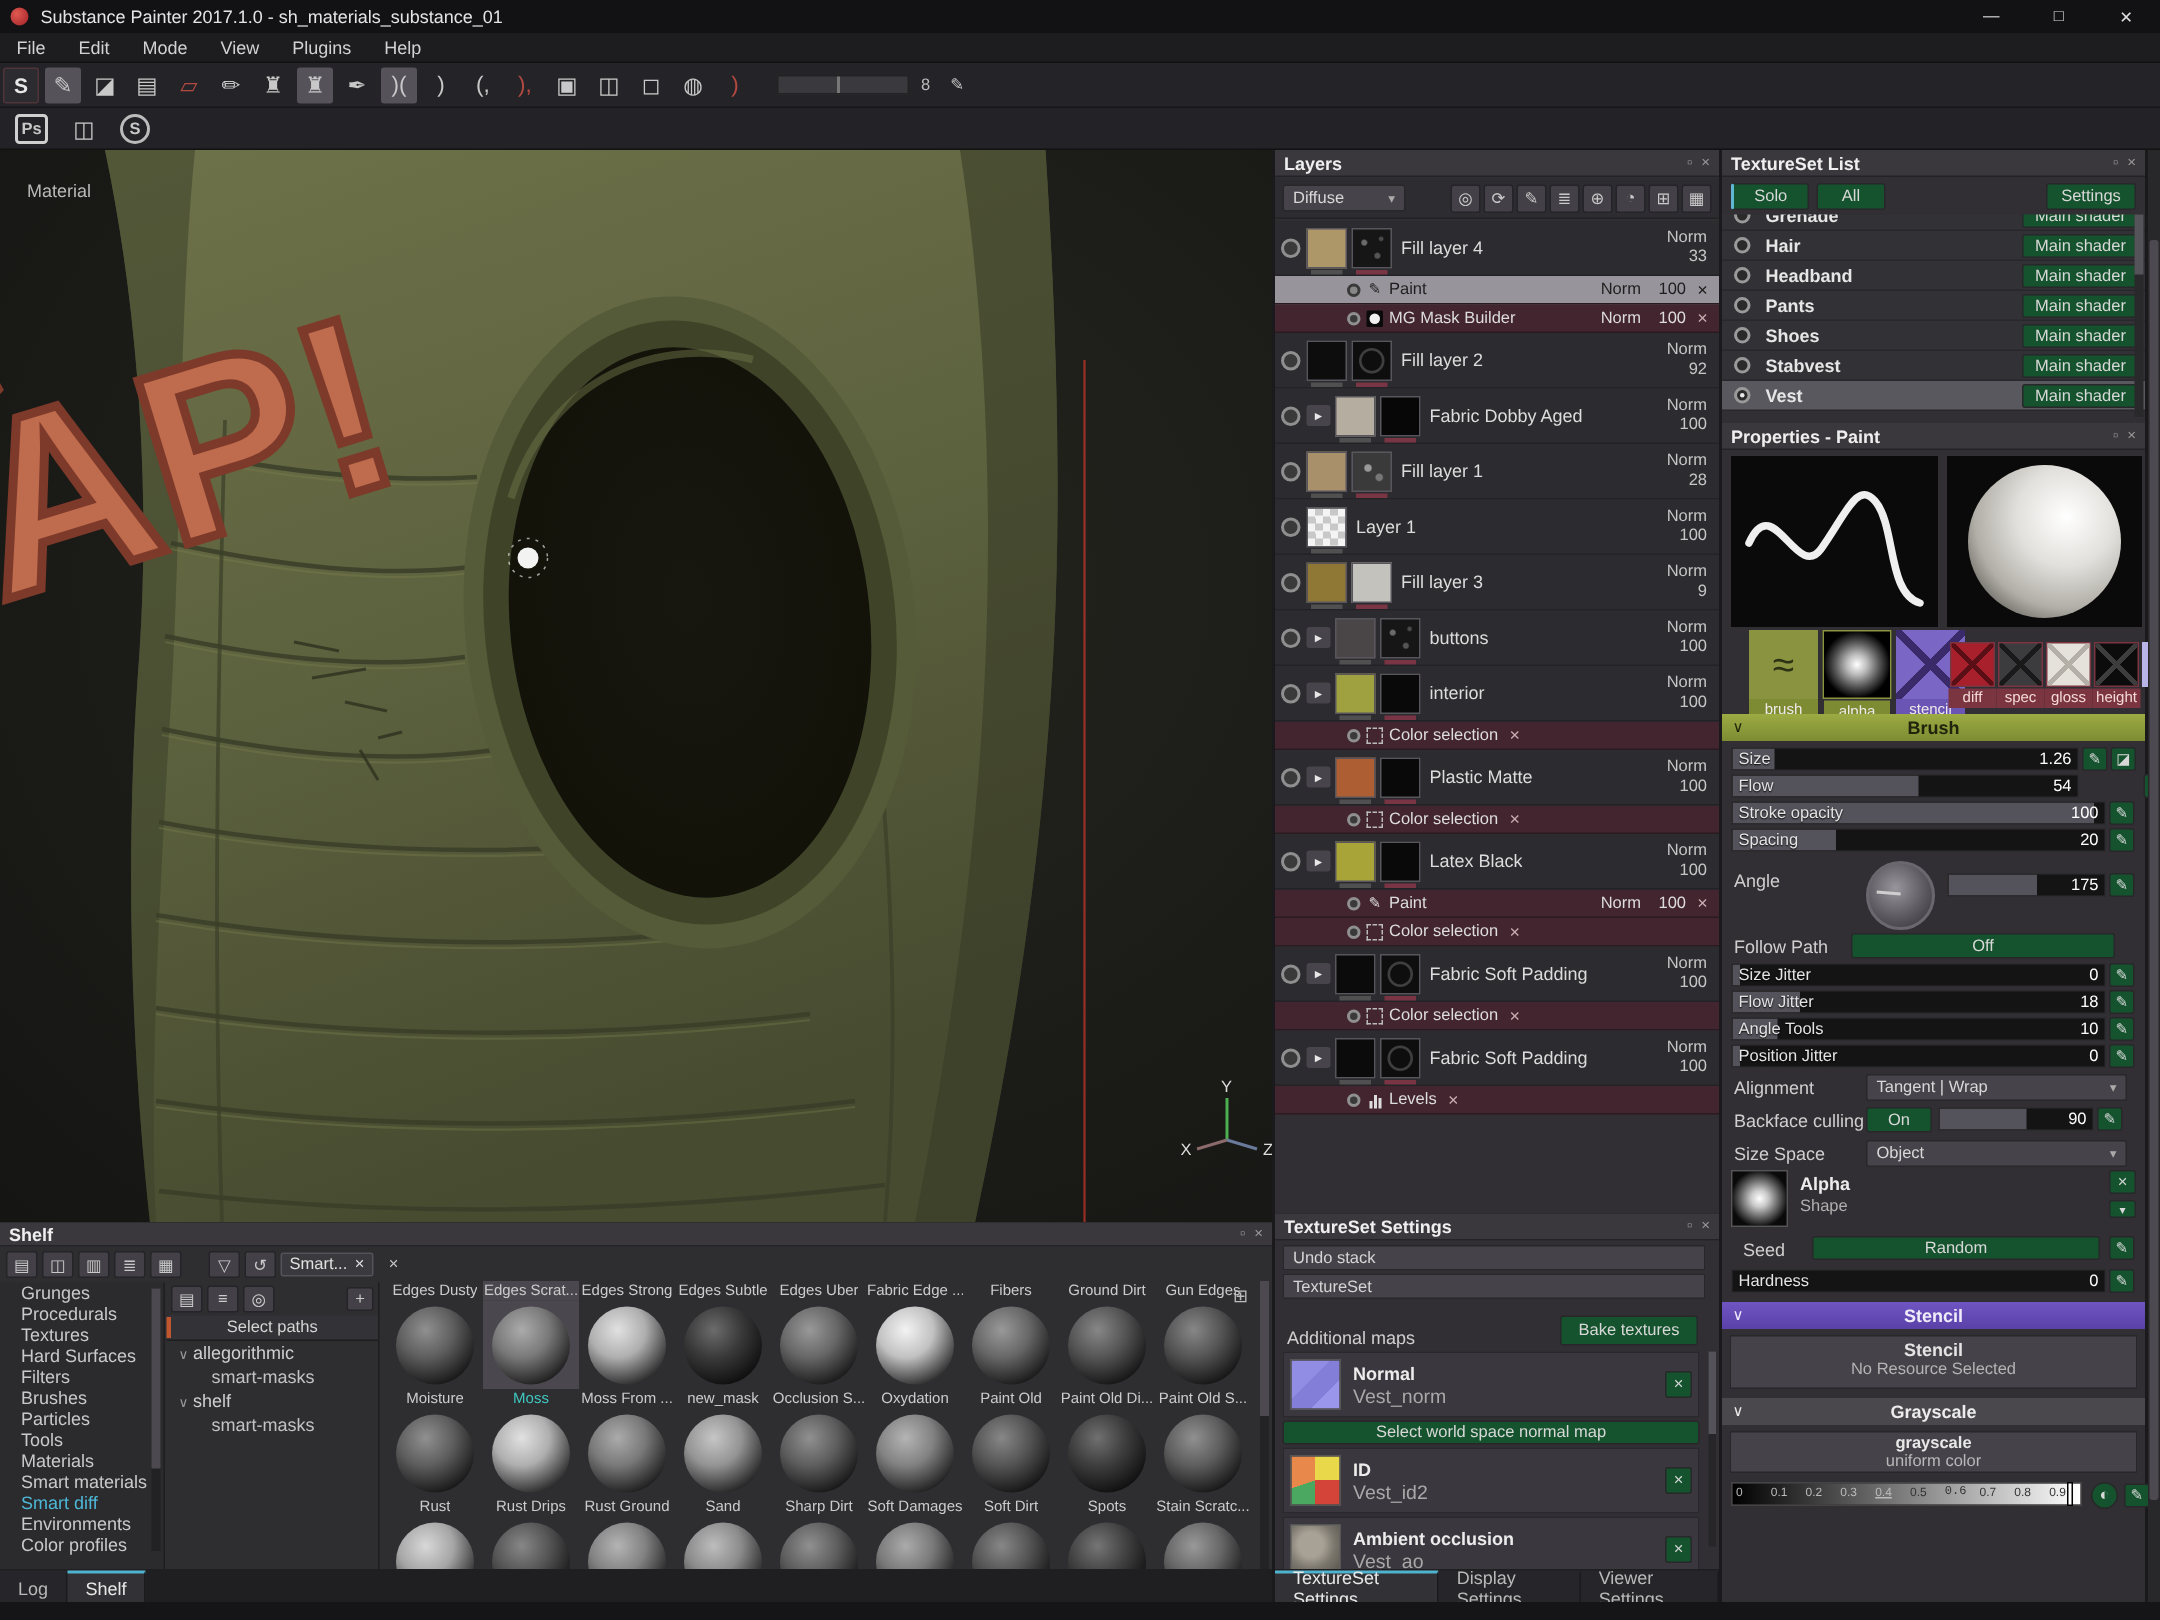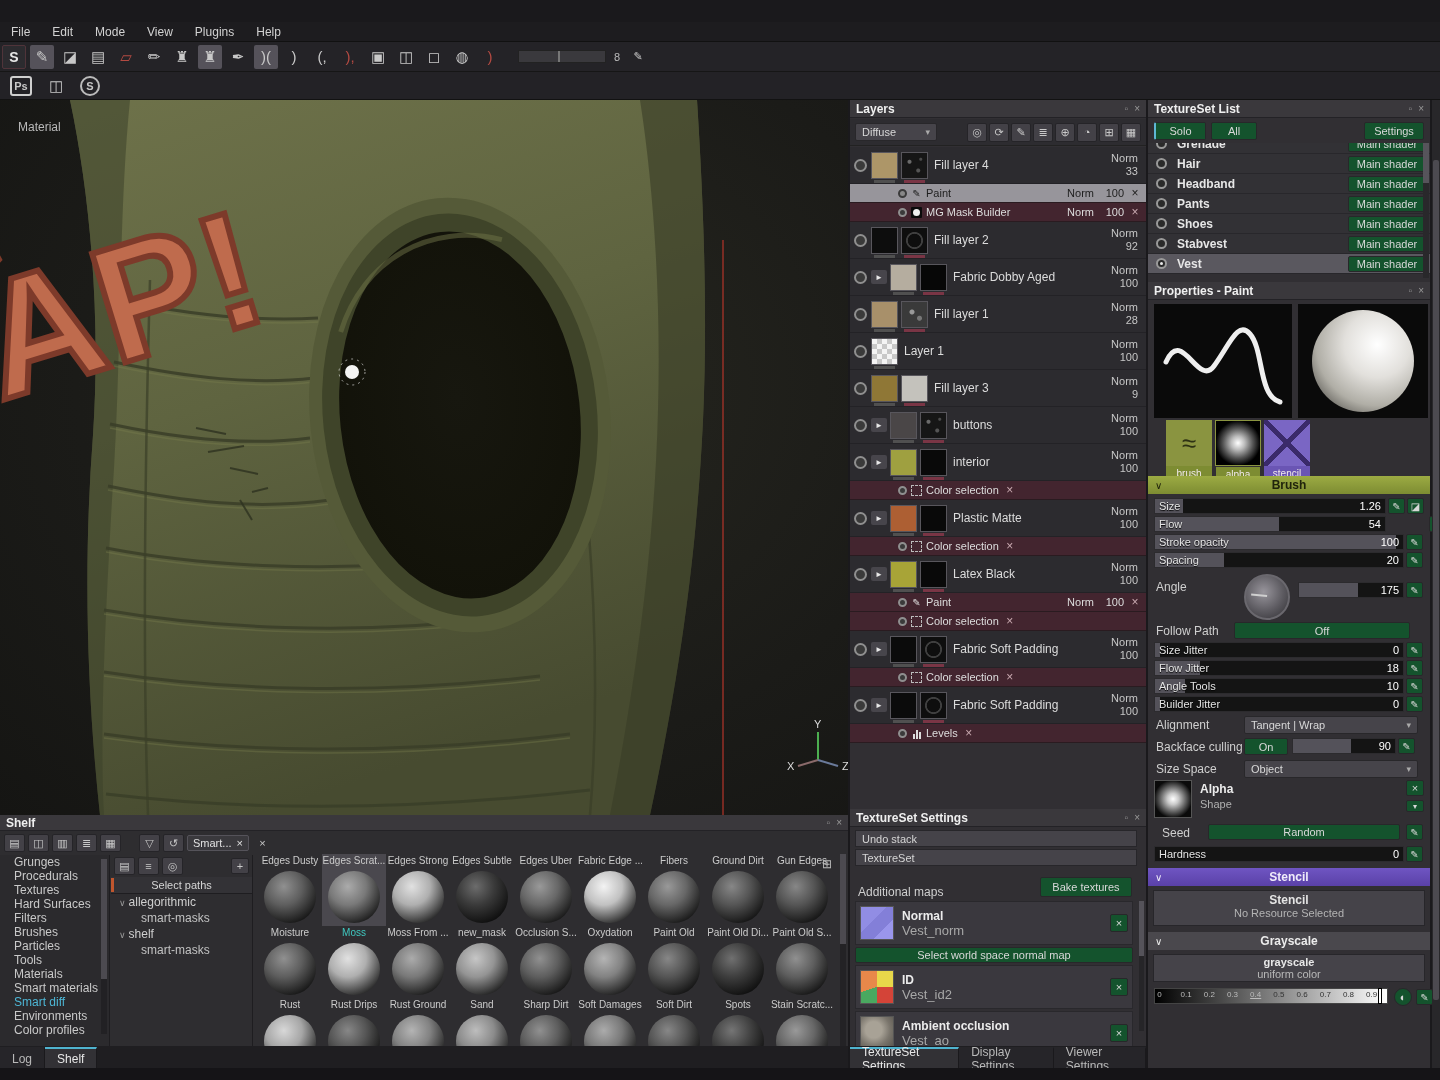--- a/index.html
+++ b/index.html
@@ -173,20 +173,29 @@
 
 .vscroll{position:absolute;top:100px;left:1432px;width:8px;height:968px;background:#28272a}
 .vscroll i{position:absolute;left:1px;right:1px;top:60px;height:840px;background:#4c4a50;border-radius:2px}
 .statusbar{position:absolute;top:1068px;left:0;width:1440px;height:12px;background:#151417}
 </style>
 </head>
 <body>
 
 <div class="app">
 
+  <div class="titlebar">
+    <span class="tlogo"></span>
+    <span class="ttext">Substance Painter 2017.1.0 - sh_materials_substance_01</span>
+    <div class="winbtns" id="win-btns">
+        <div class="wbtn">—</div>
+        <div class="wbtn">□</div>
+        <div class="wbtn">✕</div>
+      </div>
+  </div>
 
   <div class="menubar" id="menu-items">
       <div class="mi">File</div>
       <div class="mi">Edit</div>
       <div class="mi">Mode</div>
       <div class="mi">View</div>
       <div class="mi">Plugins</div>
       <div class="mi">Help</div>
     </div>
 
@@ -714,20 +723,39 @@
           <div class="tlab" style="background: rgb(125, 140, 50);">brush</div>
         </div>
         <div class="tile" style="background: radial-gradient(circle, rgb(255, 255, 255) 0%, rgb(187, 187, 187) 22%, rgb(85, 85, 85) 48%, rgb(0, 0, 0) 72%), rgb(0, 0, 0); border: 1px solid rgb(138, 148, 64);">
           <div class="tlab" style="background: rgb(125, 140, 50);">alpha</div>
         </div>
         <div class="tile" style="background: rgb(122, 102, 196);">
           <div class="xov" style="--xc: #3a2a6a;"></div>
           <div class="tlab" style="background: rgb(106, 85, 180);">stencil</div>
         </div>
       </div>
+    <div class="tilerow tiles-r" id="chan-tiles">
+        <div class="ctile" style="background: rgb(168, 32, 44); border: 1px solid rgb(122, 53, 64);">
+          <div class="xov" style="--xc: #5a0f16;"></div>
+          <div class="tlab">diff</div>
+        </div>
+        <div class="ctile" style="background: rgb(60, 60, 62); border: 1px solid rgb(122, 53, 64);">
+          <div class="xov" style="--xc: #191919;"></div>
+          <div class="tlab">spec</div>
+        </div>
+        <div class="ctile" style="background: rgb(229, 226, 220); border: 1px solid rgb(122, 53, 64);">
+          <div class="xov" style="--xc: #b4b0a8;"></div>
+          <div class="tlab">gloss</div>
+        </div>
+        <div class="ctile" style="background: rgb(12, 12, 12); border: 1px solid rgb(122, 53, 64);">
+          <div class="xov" style="--xc: #3d3d3d;"></div>
+          <div class="tlab">height</div>
+        </div>
+        <div class="ctile" style="background: rgb(184, 180, 232); width: 8px;"></div>
+      </div>
     <div class="hsc">
         <i></i>
       </div>
 
     <div class="sechdr hdr-brush">
       <span class="chev">∨</span>
       <span>Brush</span>
     </div>
     <div id="brush-sliders" style="position: absolute; left: 0px; top: 0px; width: 282px;">
         <div class="srow" style="top: 398px;">
@@ -800,21 +828,21 @@
           <div class="strack" style="width: 250px;">
             <div class="sfill" style="width: 12%;"></div>
             <span class="slab">Angle Tools</span>
             <span class="sval">10</span>
           </div>
           <button class="btn sbtn">✎</button>
         </div>
         <div class="srow" style="top: 596px;">
           <div class="strack" style="width: 250px;">
             <div class="sfill" style="width: 2%;"></div>
-            <span class="slab">Builder Jitter</span>
+            <span class="slab">Position Jitter</span>
             <span class="sval">0</span>
           </div>
           <button class="btn sbtn">✎</button>
         </div>
       </div>
 
     <div class="flabel" style="top:618px">Alignment</div>
     <div class="dd" style="position:absolute;left:96px;top:616px;width:174px;height:18px">
       <span>Tangent | Wrap</span>
         <span class="ar">▾</span>
@@ -868,21 +896,21 @@
         <span>uniform color</span>
     </div>
     <div class="gsbar" id="gs-bar">
         <div class="gsmark"></div>
         <span class="gstick" style="left: 1%; color: rgb(187, 187, 187);">0</span>
         <span class="gstick" style="left: 11%; color: rgb(187, 187, 187);">0.1</span>
         <span class="gstick" style="left: 21%; color: rgb(187, 187, 187);">0.2</span>
         <span class="gstick" style="left: 31%; color: rgb(187, 187, 187);">0.3</span>
         <span class="gstick" style="left: 41%; color: rgb(187, 187, 187); text-decoration: underline;">0.4</span>
         <span class="gstick" style="left: 51%; color: rgb(51, 51, 51);">0.5</span>
-        <span class="gstick" style="left: 61%; color: rgb(51, 51, 51);">0.6</span>
+        <span class="gstick" style="left: 61%; color: rgb(51, 51, 51); font-family: Liberation Mono, monospace;">0.6</span>
         <span class="gstick" style="left: 71%; color: rgb(51, 51, 51);">0.7</span>
         <span class="gstick" style="left: 81%; color: rgb(51, 51, 51);">0.8</span>
         <span class="gstick" style="left: 91%; color: rgb(51, 51, 51);">0.9</span>
       </div>
     <button class="btn" style="position:absolute;left:246px;top:888px;width:18px;height:18px;border-radius:50%">◐</button>
     <button class="btn sbtn" style="position:absolute;left:266px;top:889px">✎</button>
   </div>
 
   <div class="shelf">
     <div class="phdr" style="height:16px">

